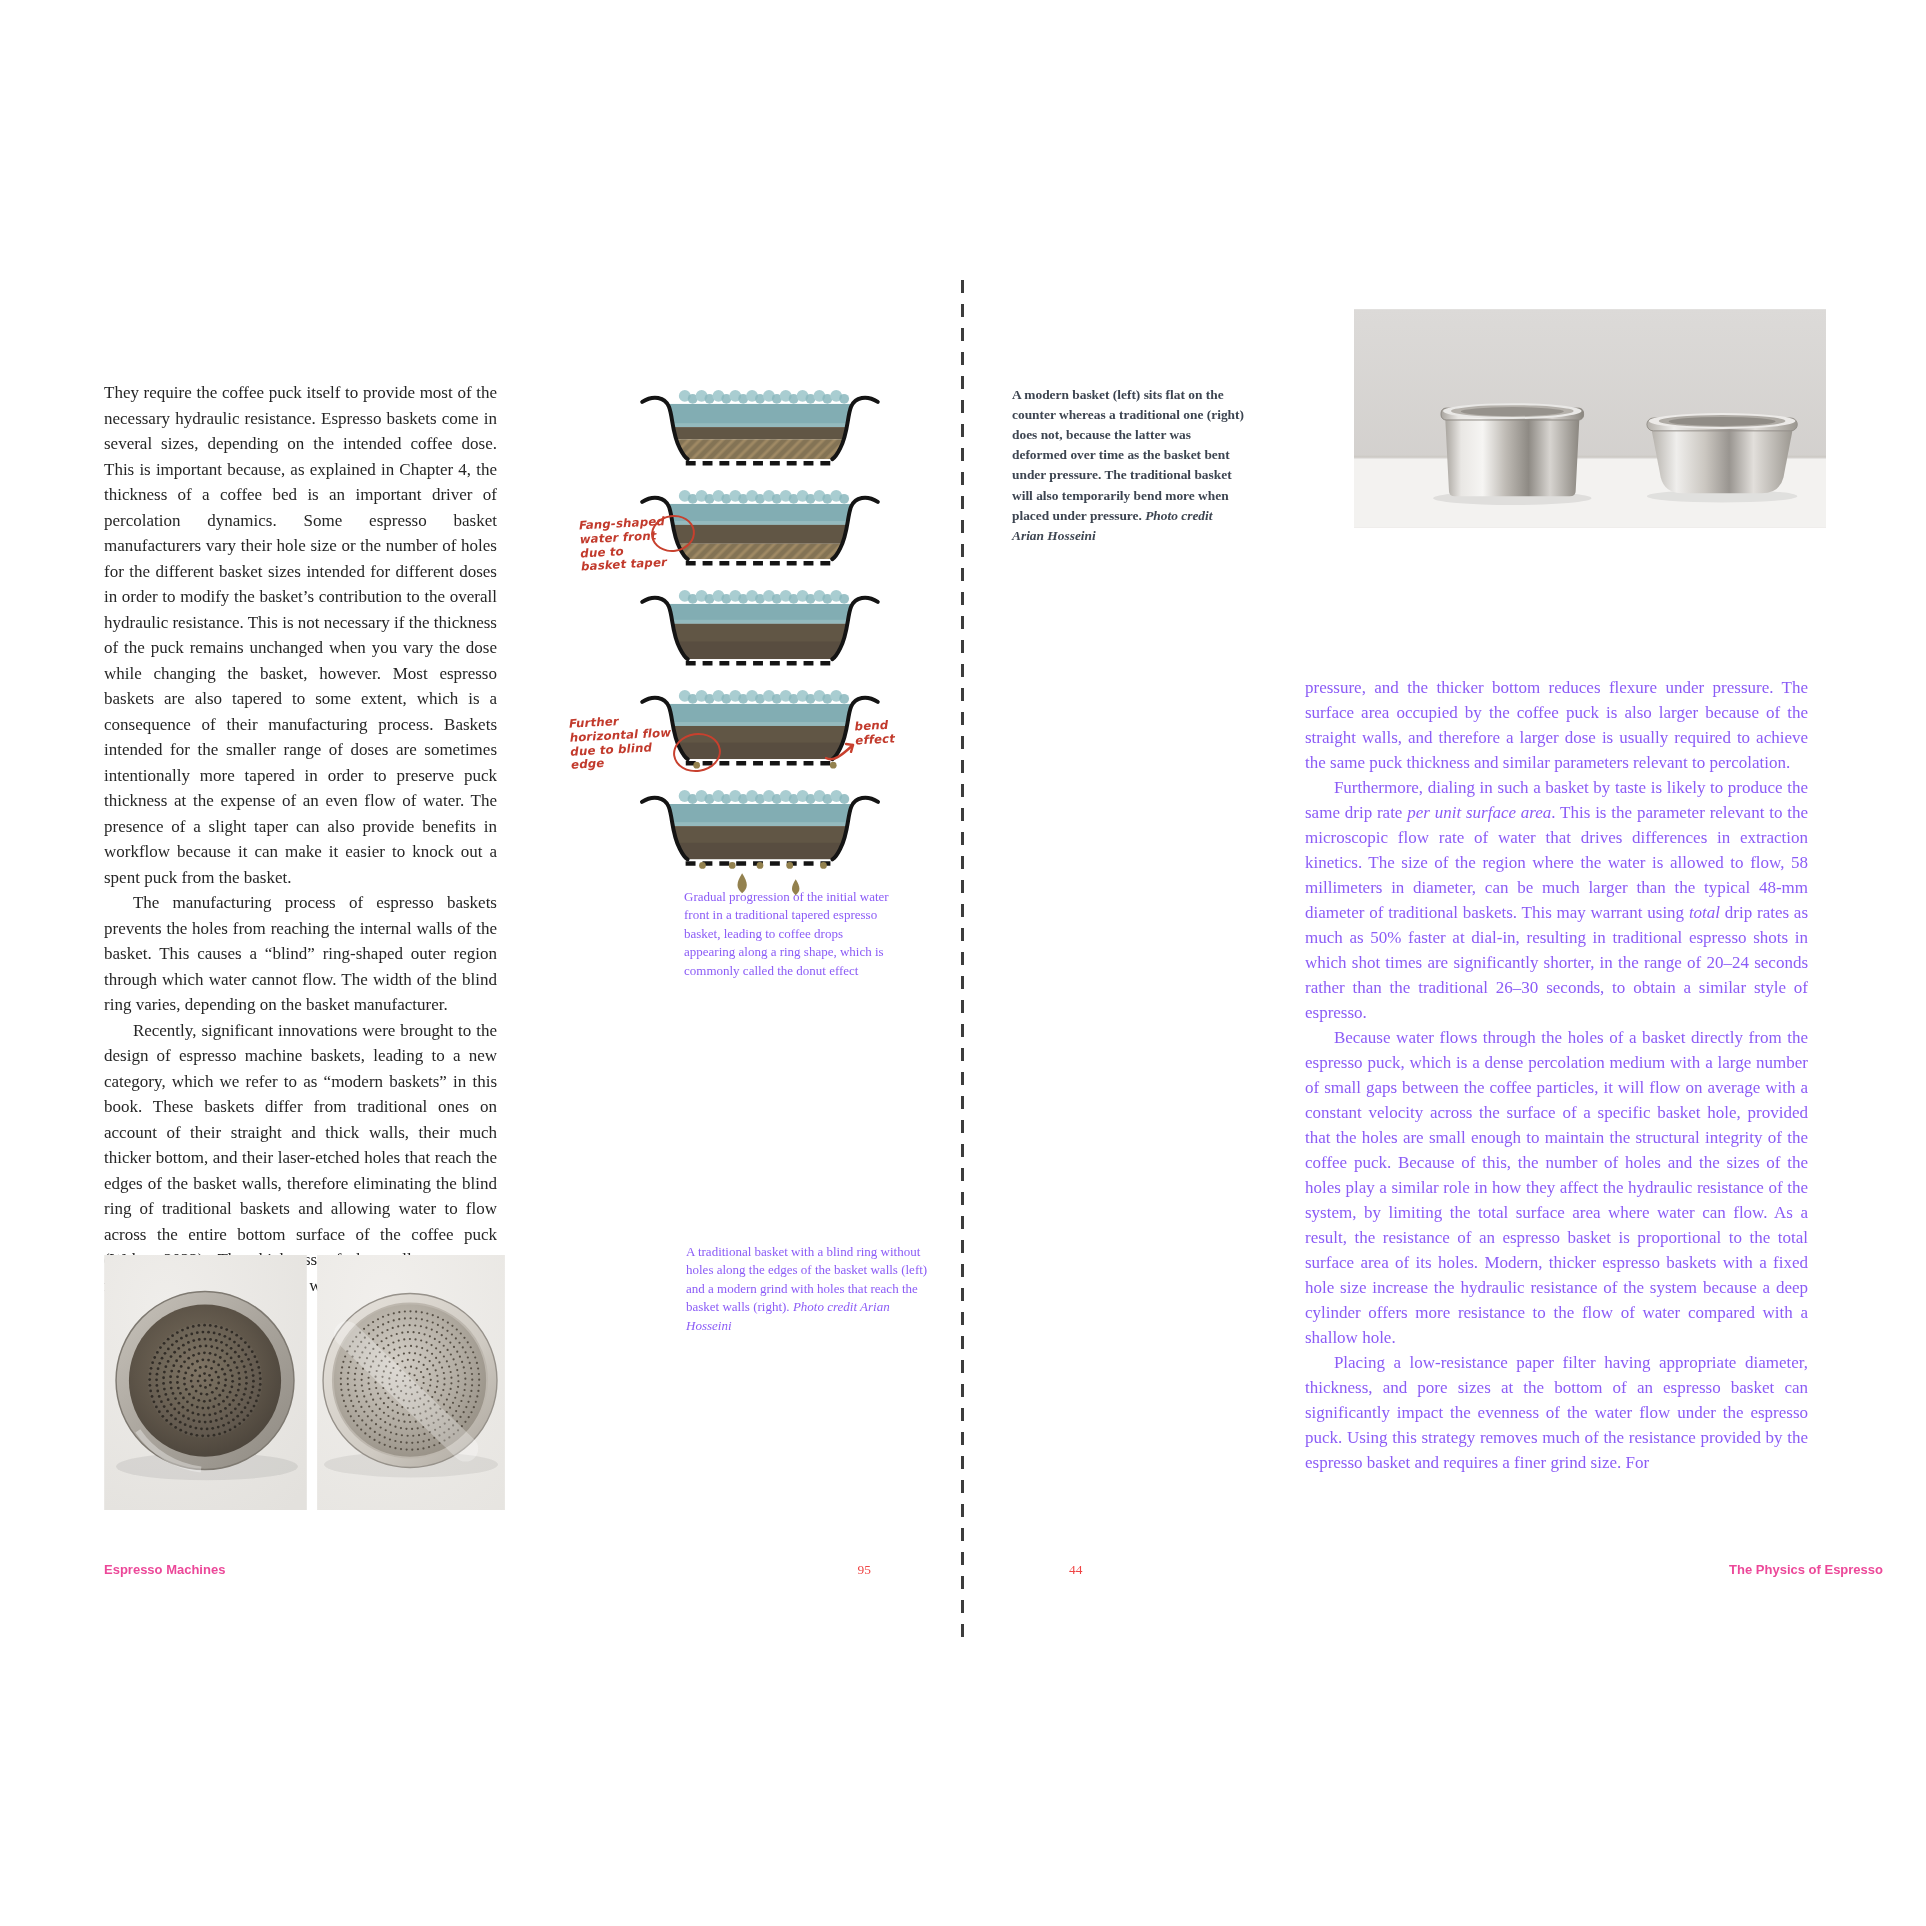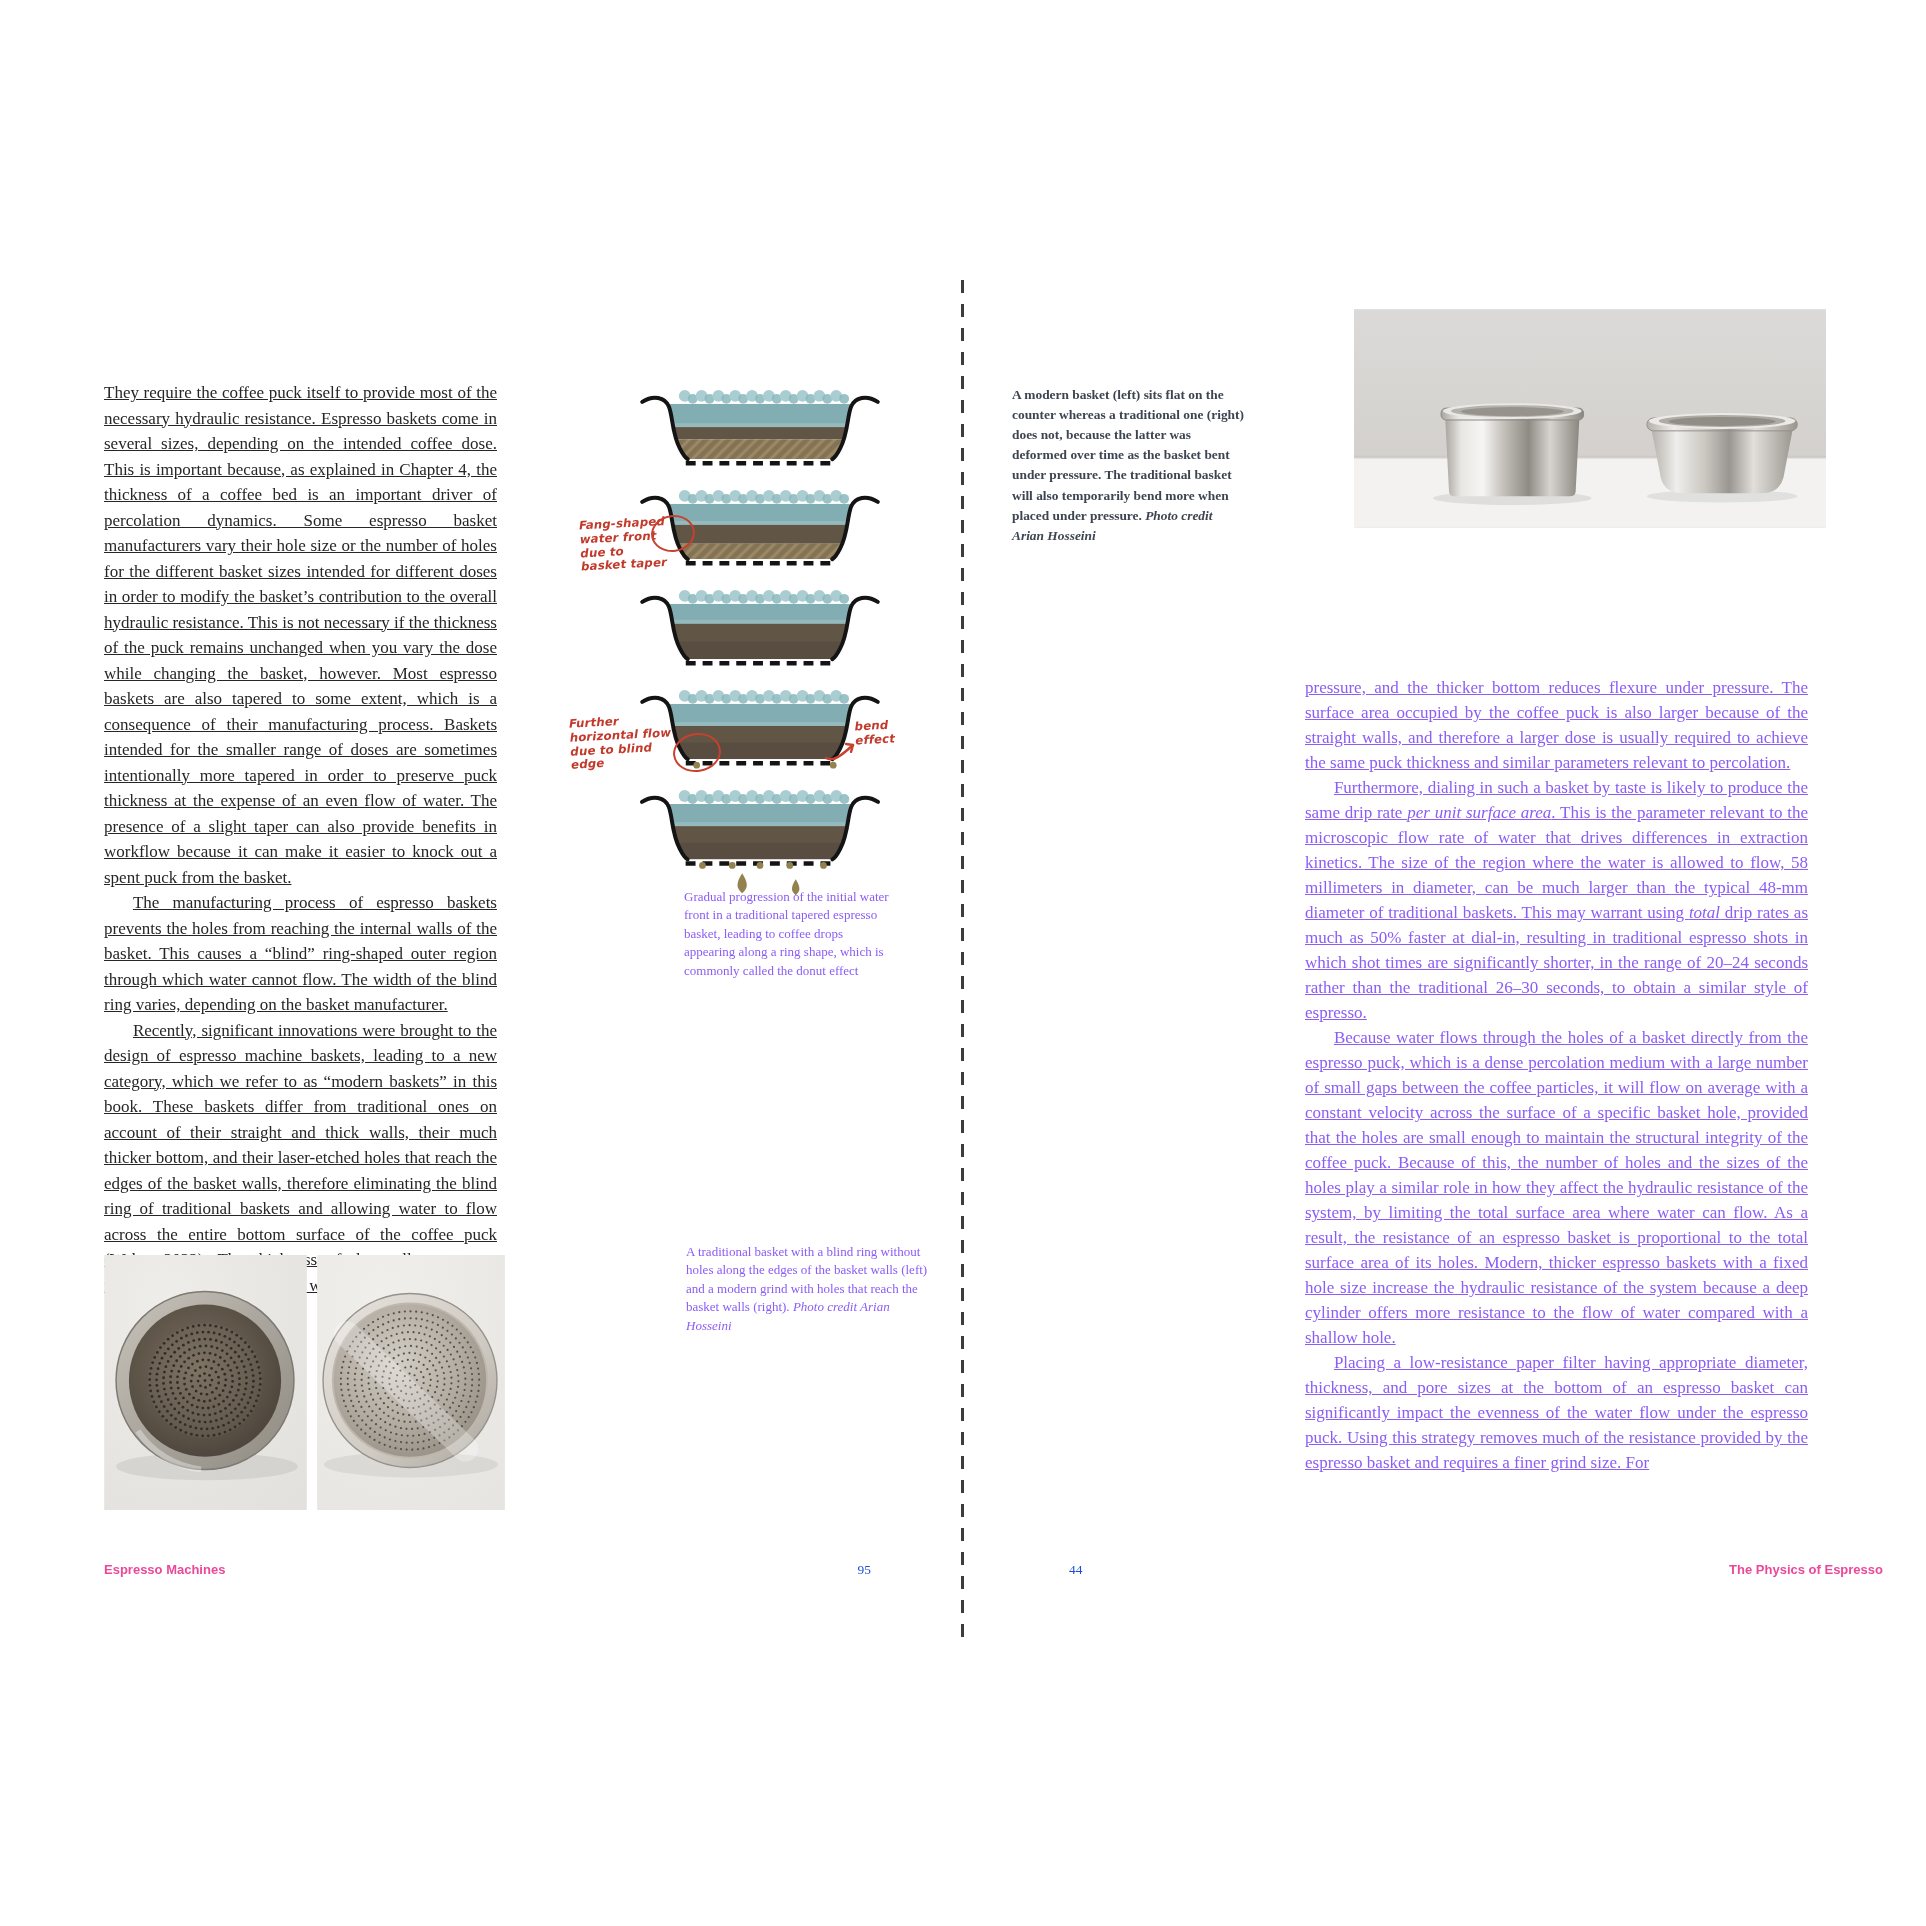--- a/index.html
+++ b/index.html
@@ -1,34 +1,34 @@
 <!DOCTYPE html>
 <html><head>
 <meta charset="utf-8">
 <style>
   html,body{margin:0;padding:0;background:#ffffff;}
   body{width:1927px;height:1927px;position:relative;font-family:"Liberation Serif",serif;}
   .abs{position:absolute;}
   
-  .body-col{font:17px/25.5px "Liberation Serif",serif;color:#262626;text-align:justify;text-decoration:underline;}
+  .body-col{font:17px/25.5px "Liberation Serif",serif;color:#262626;text-align:justify;}
   .body-col p{margin:0;}
   .body-col p.indent{text-indent:1.7em;}
   .right-col{font:17px/25px "Liberation Serif",serif;color:#8b5cf6;}
   
   .caption{font:13px/1.42 "Liberation Serif",serif;color:#8b5cf6;margin-left:33px;}
   .caption em{font-style:italic;}
   .caption-bold{font:700 13.4px/1.5 "Liberation Serif",serif;color:#3d4551;}
   
   .rednote{font:italic 600 11.7px/1.18 "DejaVu Sans",sans-serif;color:#c23a2c;transform:rotate(-3deg);letter-spacing:0.2px;}
   .redcircle{border:2.5px solid #c8402e;border-radius:50%;transform:rotate(-8deg);}
   
   .divider{width:3px;background:repeating-linear-gradient(to bottom,#3c3c3c 0 13px,transparent 13px 24px);}
   
   .foot-label{font:600 13px/16px "Liberation Sans",sans-serif;color:#ec4899;}
-  .foot-num{font:13.4px/16px "Liberation Serif",serif;color:#1d4ed8;}
+  .foot-num{font:13.4px/16px "Liberation Serif",serif;color:#ef4444;}
   .diagram-stage{width:242px;}
 </style>
 </head>
 <body>
 
 <div class="abs divider" style="left:961px;top:280px;height:1366px;"></div>
 
 <div class="abs body-col" style="left:104px;top:380px;width:393px;">
   <p><span>They require the coffee puck itself to provide most of the necessary hydraulic resistance. Espresso baskets come in several sizes, depending on the intended coffee dose. This is important because, as explained in Chapter 4, the thickness of a coffee bed is an important driver of percolation dynamics. Some espresso basket manufacturers vary their hole size or the number of holes for the different basket sizes intended for different doses in order to modify the basket’s contribution to the overall hydraulic resistance. This is not necessary if the thickness of the puck remains unchanged when you vary the dose while changing the basket, however. Most espresso baskets are also tapered to some extent, which is a consequence of their manufacturing process. Baskets intended for the smaller range of doses are sometimes intentionally more tapered in order to preserve puck thickness at the expense of an even flow of water. The presence of a slight taper can also provide benefits in workflow because it can make it easier to knock out a spent puck from the basket.</span></p>
   <p class="indent"><span>The manufacturing process of espresso baskets prevents the holes from reaching the internal walls of the basket. This causes a “blind” ring-shaped outer region through which water cannot flow. The width of the blind ring varies, depending on the basket manufacturer.</span></p>

